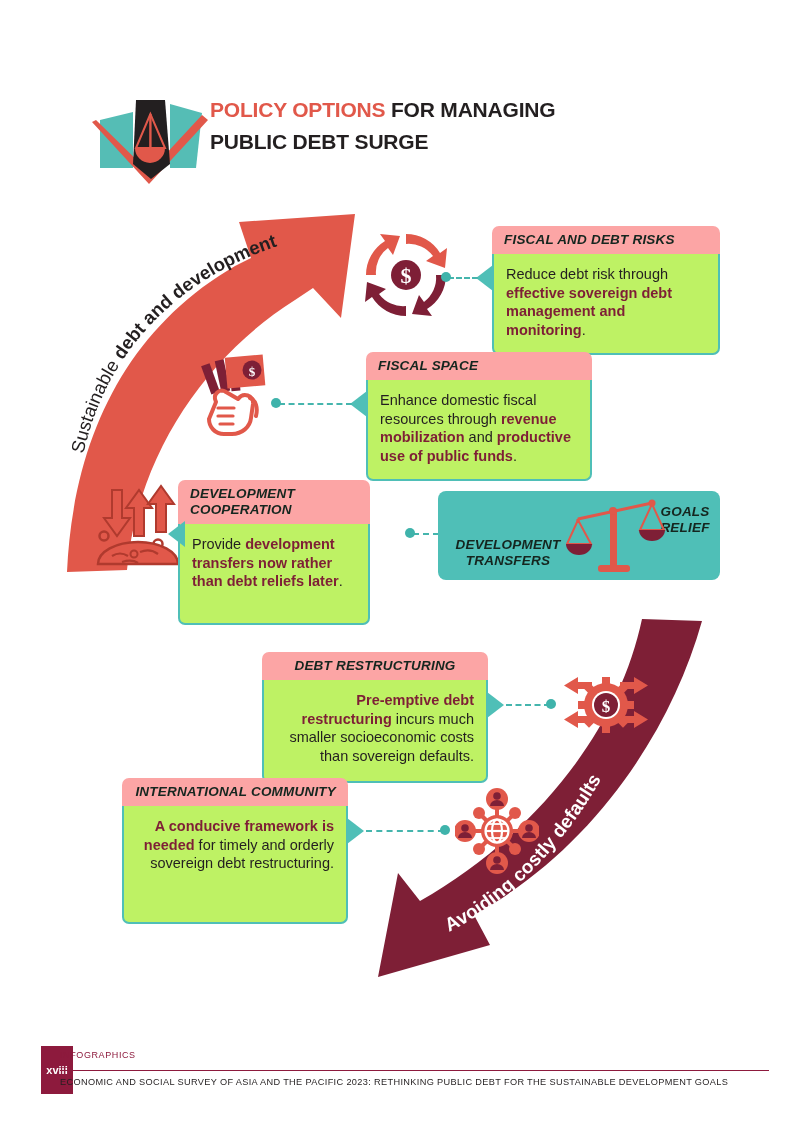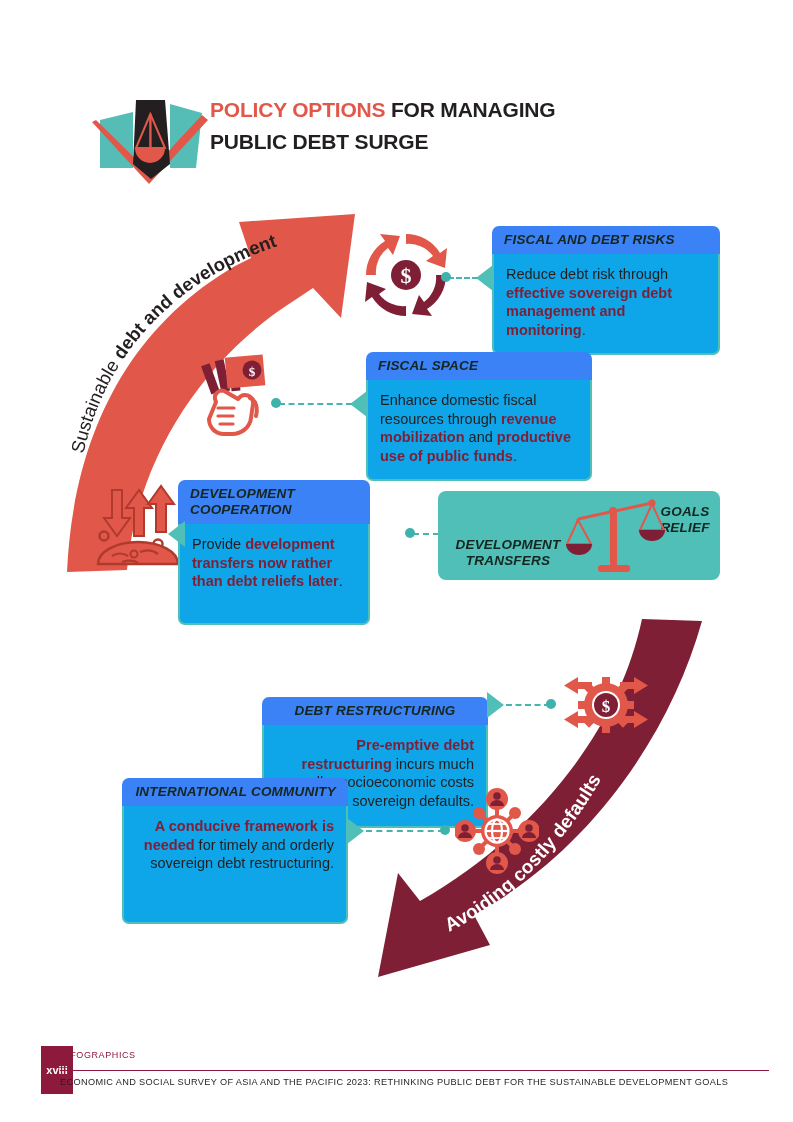--- a/index.html
+++ b/index.html
@@ -19,34 +19,34 @@
   .title-block{position:absolute;left:124px;top:10px;width:520px;}
   .title-line{
     font-size:21px;font-weight:bold;letter-spacing:-0.2px;
     line-height:32px;color:#231f20;
   }
   .title-accent{color:#E1584A;}
 
   
   .callout{position:absolute;}
   .callout .hdr{
-    background:#3b82f6;
+    background:#fca5a5;
     color:#15261f;
     font-size:13.5px;
     font-weight:bold;
     font-style:italic;
     letter-spacing:0.2px;
     padding:6px 12px 6px 12px;
     border-top-left-radius:7px;
     border-top-right-radius:7px;
     box-sizing:border-box;
     line-height:16px;
   }
   .callout .body{
-    background:#0ea5e9;
+    background:#bef264;
     border:2px solid #4FBFB7;
     border-top:none;
     border-bottom-left-radius:7px;
     border-bottom-right-radius:7px;
     padding:11px 12px 14px 12px;
     font-size:14.5px;
     line-height:18.5px;
     color:#231f20;
     box-sizing:border-box;
   }
@@ -262,21 +262,21 @@
         <path d="M0,47 a13,11 0 0 0 26,0 Z" fill="#7E1F36"></path>
 
         <path d="M86,7 L74,33 L98,33 Z" fill="none" stroke="#E1584A" stroke-width="2"></path>
         <path d="M73,33 a13,11 0 0 0 26,0 Z" fill="#7E1F36"></path>
         <circle cx="86" cy="6" r="3.5" fill="#E1584A"></circle>
       </svg>
     </div>
   </div>
 
   <div class="callout" style="left:262px;top:652px;width:226px;">
-    <div class="hdr" style="text-align:center;margin-top:45px;">DEBT RESTRUCTURING</div>
+    <div class="hdr" style="text-align:center;">DEBT RESTRUCTURING</div>
     <div class="body" style="text-align:right;padding-bottom:16px;"><b>Pre-emptive debt restructuring</b> incurs much smaller socioeconomic costs than sovereign defaults.</div>
   </div>
   <div class="ptr right" style="left:487px;top:692px;"></div>
   <div class="dash" style="left:506px;top:704px;width:44px;"></div>
   <div class="dot" style="left:546px;top:699px;"></div>
 
   <div style="position:absolute;left:556px;top:672px;width:100px;height:66px;">
     <svg width="100" height="66" viewBox="0 0 100 66">
 
       <path d="M22,10 h14 v7 h-14 v5 L8,13.5 22,5 Z" fill="#E1584A"></path>

